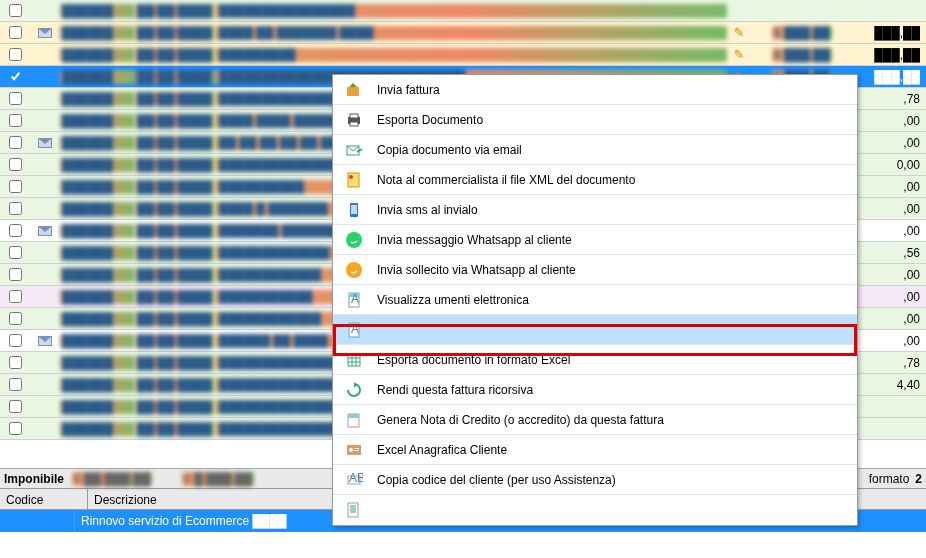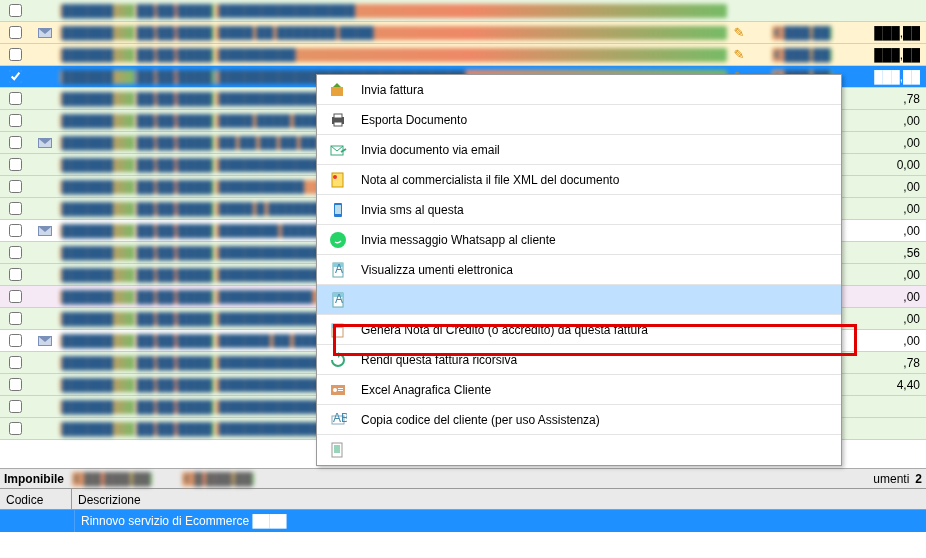--- a/index.html
+++ b/index.html
@@ -20,26 +20,26 @@
 .env-ico:before{content:"";position:absolute;top:0;left:0;width:0;height:0;border-left:6px solid transparent;border-right:6px solid transparent;border-top:5px solid #7a90b8}
 .pencil{color:#db8a00;font-size:13px}
 .blur{filter:blur(2px);color:#2a5a8a;background:linear-gradient(90deg,#d96,#e86,#7b6);border-radius:2px;padding:0 2px}
 .mono{color:#666}
 .footer{position:absolute;left:0;top:468px;width:926px}
 .footer-imp{display:flex;align-items:center;height:20px;border-top:1px solid #aaa;background:#eaeaea;padding-left:4px}
 .footer-imp .lbl{font-weight:bold;margin-right:8px}
 .footer-imp .doclbl{margin-left:auto;margin-right:6px}
 .footer-imp .docn{font-weight:bold;margin-right:4px}
 .hdr{display:flex;height:22px;background:#eaeaea;border-top:1px solid #999;border-bottom:1px solid #999}
-.hdr .h1{width:72px;padding:4px 6px;border-right:1px solid #999}
+.hdr .h1{width:88px;padding:4px 6px;border-right:1px solid #999}
 .hdr .h2{flex:1;padding:4px 6px}
 .datarow{display:flex;height:22px;background:#1e90ff;color:#fff}
 .datarow .d1{width:75px;padding:4px 6px;border-right:1px solid #4aa0ff}
 .datarow .d2{flex:1;padding:4px 6px;white-space:nowrap;overflow:hidden}
-.menu{position:absolute;left:316px;top:74px;width:526px;background:#fff;border:1px solid #9a9a9a;box-shadow:2px 2px 4px rgba(0,0,0,.25);z-index:10}
+.menu{position:absolute;left:332px;top:74px;width:526px;background:#fff;border:1px solid #9a9a9a;box-shadow:2px 2px 4px rgba(0,0,0,.25);z-index:10}
 .mi{display:flex;align-items:center;height:30px;padding:0 8px;border-bottom:1px solid #e4e4e4;cursor:default}
 .mi:last-child{border-bottom:none}
 .mi .mic{width:26px;display:flex;justify-content:center;align-items:center}
 .mi .mil{padding-left:10px}
 .mi.hover{background:#bfe0ff}
 .hl{position:absolute;left:333px;top:324px;width:524px;height:32px;border:3px solid #e00000;z-index:11;pointer-events:none}
 .bg-g{background:#e9f7e2}
 .bg-y{background:#fff4cf}
 .bg-w{background:#fff}
 .bg-p{background:#f6e9f6}
@@ -326,48 +326,57 @@
       <div class="mil">Esporta Documento</div>
     </div>
     <div class="mi">
       <div class="mic">
         <svg width="18" height="18" viewBox="0 0 18 18">
           <rect x="2" y="5" width="12" height="9" fill="#fff" stroke="#3a7"></rect>
           <path d="M2 5 L8 10 L14 5" fill="none" stroke="#3a7"></path>
           <path d="M12 11 L17 8" stroke="#3a7" stroke-width="2"></path>
         </svg>
       </div>
-      <div class="mil">Invia documento via email</div>
+      <div class="mil">Copia documento via email</div>
     </div>
     <div class="mi">
       <div class="mic">
         <svg width="18" height="18" viewBox="0 0 18 18">
           <rect x="3" y="2" width="11" height="14" fill="#ffe070" stroke="#c90"></rect>
           <circle cx="6" cy="6" r="2" fill="#e33"></circle>
         </svg>
       </div>
       <div class="mil">Nota al commercialista il file XML del documento</div>
     </div>
     <div class="mi">
       <div class="mic">
         <svg width="18" height="18" viewBox="0 0 18 18">
           <rect x="5" y="2" width="8" height="14" rx="1" fill="#2a7bd4"></rect>
           <rect x="6" y="4" width="6" height="9" fill="#bde"></rect>
         </svg>
       </div>
-      <div class="mil">Invia sms al questa</div>
+      <div class="mil">Invia sms al invialo</div>
     </div>
     <div class="mi">
       <div class="mic">
         <svg width="18" height="18" viewBox="0 0 18 18">
           <circle cx="9" cy="9" r="8" fill="#25d366"></circle>
           <path d="M6 11 Q9 13 12 10" stroke="#fff" stroke-width="1.5" fill="none"></path>
         </svg>
       </div>
       <div class="mil">Invia messaggio Whatsapp al cliente</div>
+    </div>
+    <div class="mi">
+      <div class="mic">
+        <svg width="18" height="18" viewBox="0 0 18 18">
+          <circle cx="9" cy="9" r="8" fill="#f5a623"></circle>
+          <path d="M6 11 Q9 13 12 10" stroke="#fff" stroke-width="1.5" fill="none"></path>
+        </svg>
+      </div>
+      <div class="mil">Invia sollecito via Whatsapp al cliente</div>
     </div>
     <div class="mi">
       <div class="mic">
         <svg width="18" height="18" viewBox="0 0 18 18">
           <rect x="4" y="2" width="10" height="14" fill="#fff" stroke="#6aa"></rect>
           <rect x="4" y="2" width="10" height="4" fill="#8cd"></rect>
           <text x="6" y="12" font-size="6" fill="#48a">A</text>
         </svg>
       </div>
       <div class="mil">Visualizza umenti elettronica</div>
@@ -377,34 +386,43 @@
         <svg width="18" height="18" viewBox="0 0 18 18">
           <rect x="4" y="2" width="10" height="14" fill="#fff" stroke="#6aa"></rect>
           <rect x="4" y="2" width="10" height="4" fill="#8cd"></rect>
           <text x="6" y="12" font-size="6" fill="#48a">A</text>
         </svg>
       </div>
     </div>
     <div class="mi">
       <div class="mic">
         <svg width="18" height="18" viewBox="0 0 18 18">
+          <rect x="3" y="3" width="12" height="12" fill="#fff" stroke="#3a7"></rect>
+          <path d="M3 7h12M3 11h12M7 3v12M11 3v12" stroke="#3a7"></path>
+        </svg>
+      </div>
+      <div class="mil">Esporta documento in formato Excel</div>
+    </div>
+    <div class="mi">
+      <div class="mic">
+        <svg width="18" height="18" viewBox="0 0 18 18">
+          <path d="M9 3 A6 6 0 1 1 3 9" fill="none" stroke="#3a7" stroke-width="2"></path>
+          <path d="M9 1 L12 4 L9 7 Z" fill="#3a7"></path>
+        </svg>
+      </div>
+      <div class="mil">Rendi questa fattura ricorsiva</div>
+    </div>
+    <div class="mi">
+      <div class="mic">
+        <svg width="18" height="18" viewBox="0 0 18 18">
           <rect x="3" y="3" width="11" height="13" fill="#fff" stroke="#c96"></rect>
           <rect x="3" y="3" width="11" height="4" fill="#8cd"></rect>
         </svg>
       </div>
       <div class="mil">Genera Nota di Credito (o accredito) da questa fattura</div>
-    </div>
-    <div class="mi">
-      <div class="mic">
-        <svg width="18" height="18" viewBox="0 0 18 18">
-          <path d="M9 3 A6 6 0 1 1 3 9" fill="none" stroke="#3a7" stroke-width="2"></path>
-          <path d="M9 1 L12 4 L9 7 Z" fill="#3a7"></path>
-        </svg>
-      </div>
-      <div class="mil">Rendi questa fattura ricorsiva</div>
     </div>
     <div class="mi">
       <div class="mic">
         <svg width="18" height="18" viewBox="0 0 18 18">
           <rect x="2" y="4" width="14" height="10" fill="#d96"></rect>
           <circle cx="6" cy="9" r="2" fill="#fff"></circle>
           <rect x="9" y="7" width="5" height="1" fill="#fff"></rect>
           <rect x="9" y="9" width="5" height="1" fill="#fff"></rect>
         </svg>
       </div>
@@ -429,21 +447,21 @@
     </div>
   </div>
 <div class="hl"></div>
 
 <div class="footer">
   <div class="footer-imp">
     <span class="lbl">Imponibile</span>
     <span class="mono blur">€ ██.███,██</span>
     <span style="width:30px"></span>
     <span class="mono blur">€ █.███,██</span>
-    <span class="doclbl">umenti</span>
+    <span class="doclbl">formato</span>
     <span class="docn">2</span>
   </div>
   <div class="hdr">
     <div class="h1">Codice</div>
     <div class="h2">Descrizione</div>
   </div>
   <div class="datarow">
     <div class="d1"></div>
     <div class="d2">Rinnovo servizio di Ecommerce ████</div>
   </div>

